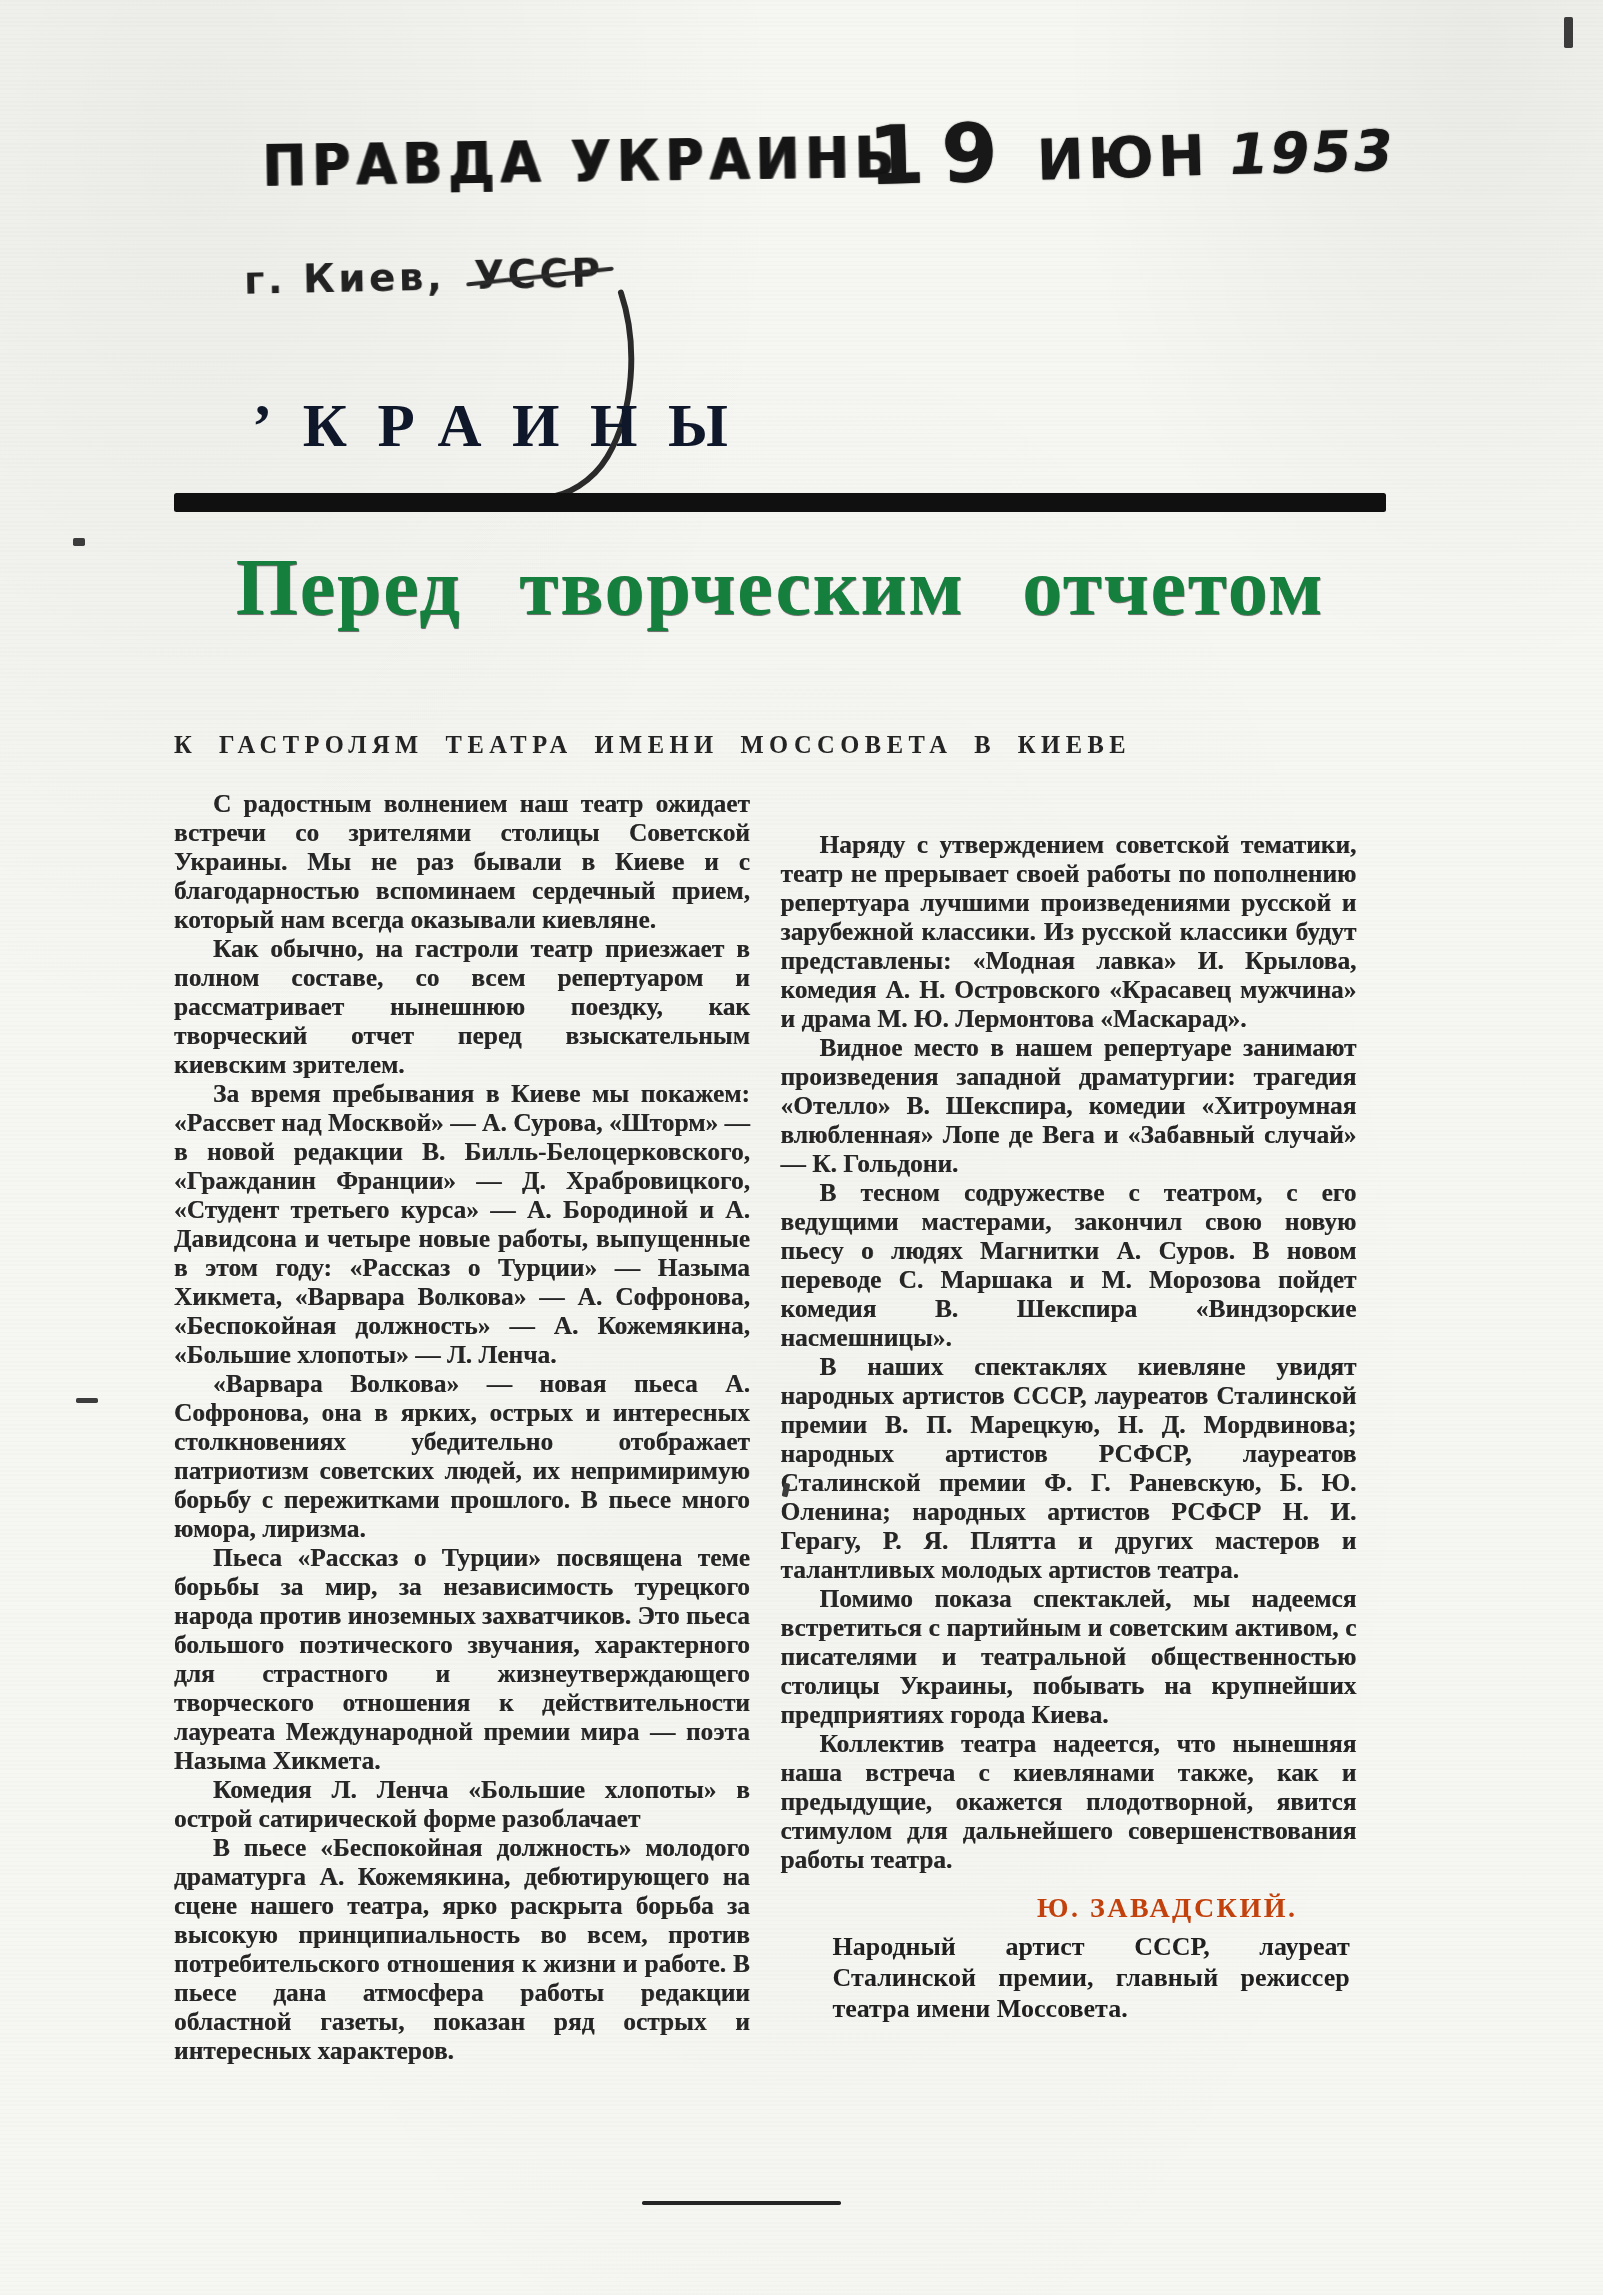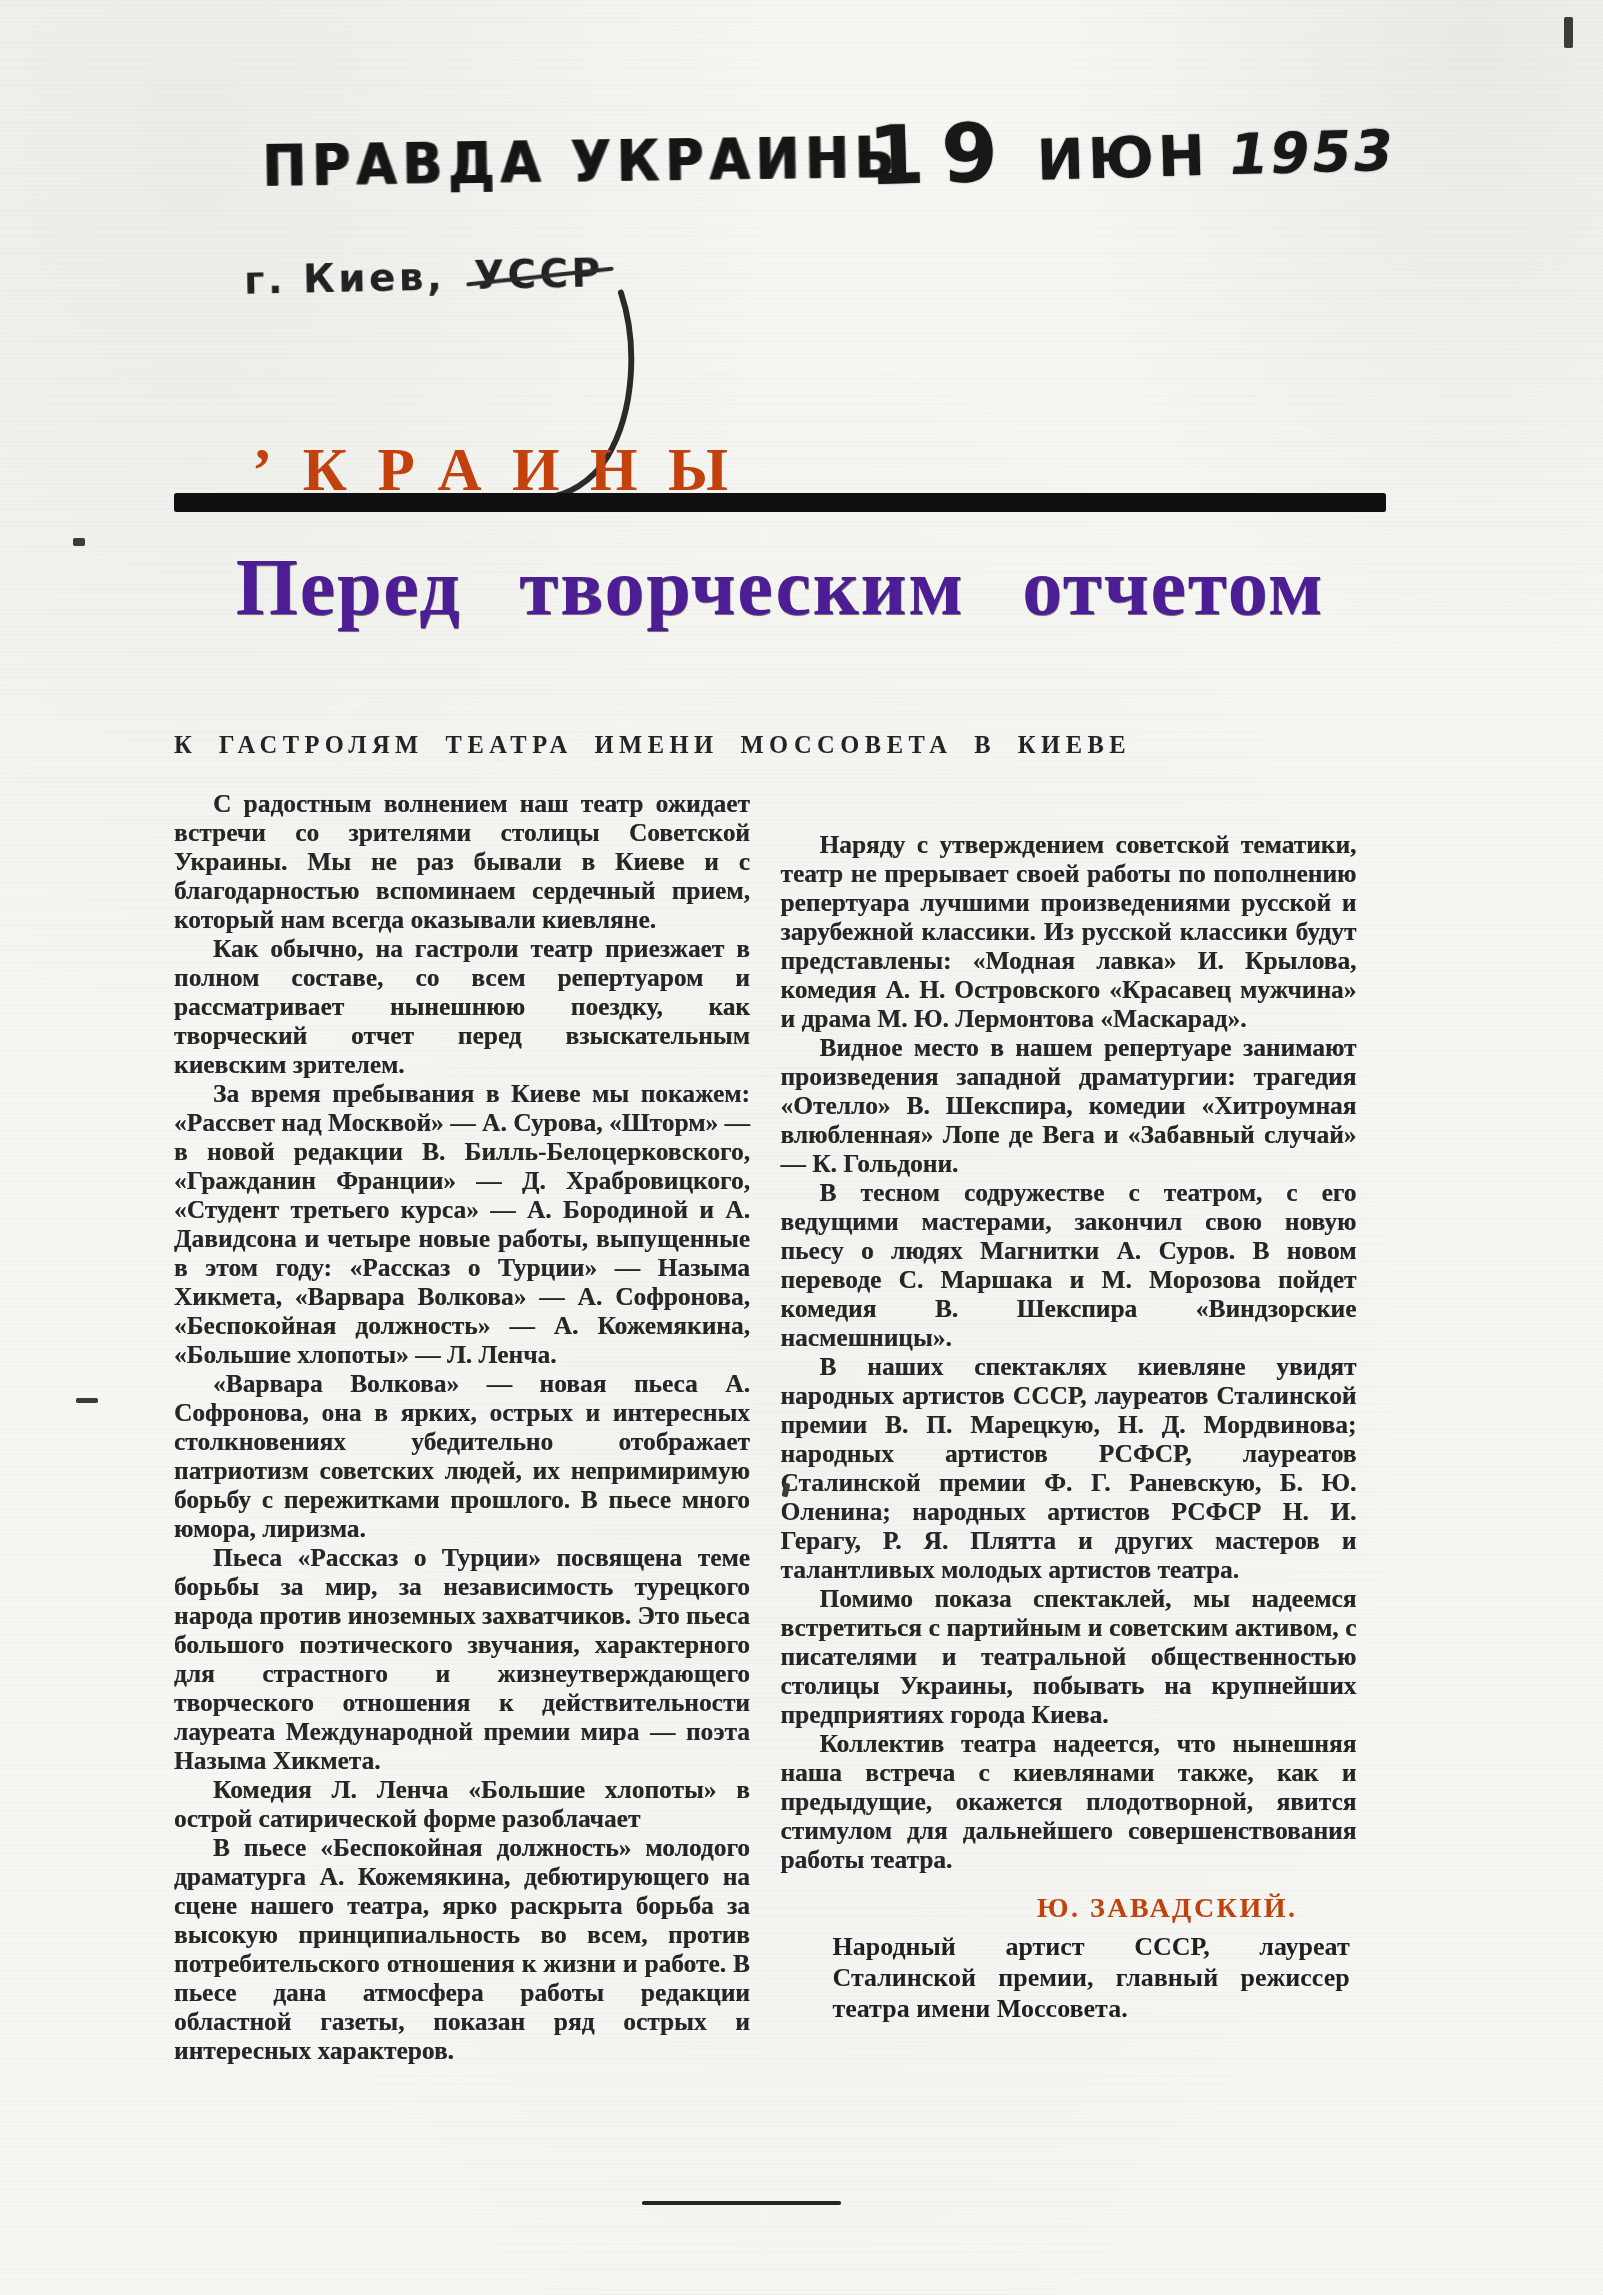--- a/index.html
+++ b/index.html
@@ -49,33 +49,32 @@
     font-family:"DejaVu Sans", sans-serif;font-weight:bold;color:#181818;
     transform:rotate(-1.6deg);white-space:nowrap;
     text-shadow:0 0 1.4px rgba(10,10,10,.8);
   }
   .date-day{font-size:81px;letter-spacing:17px;}
   .date-month{font-size:56px;letter-spacing:4.2px;margin-left:22px;}
   .date-year{font-size:56px;letter-spacing:2.5px;margin-left:20.3px;display:inline-block;transform:skewX(-10deg);}
   .masthead-frag{
     position:absolute;left:252px;top:391px;
     font-family:"Liberation Serif", serif;font-weight:bold;
-    font-size:61px;letter-spacing:30.5px;color:#c2410c;
+    font-size:61px;letter-spacing:30.5px;color:#0f172a;
     white-space:nowrap;
-    margin-top:44px;
   }
   .black-bar{
     position:absolute;left:174px;top:493px;width:1212px;height:18.6px;
     background:#101010;border-radius:2.5px;
   }
 
   
   .headline{
     position:absolute;left:174px;top:542px;width:1212px;margin:0;
-    text-align:center;font-size:80px;font-weight:bold;color:#4c1d95;
+    text-align:center;font-size:80px;font-weight:bold;color:#15803d;
     letter-spacing:1.7px;word-spacing:36px;
     text-shadow:0.5px 0.5px 0.7px rgba(15,15,15,.6);
     white-space:nowrap;
   }
   .subtitle{
     position:absolute;left:174px;top:731px;width:1212px;
     font-size:24.5px;font-weight:bold;color:#242424;
     letter-spacing:5.5px;word-spacing:10.2px;white-space:nowrap;
   }
 

